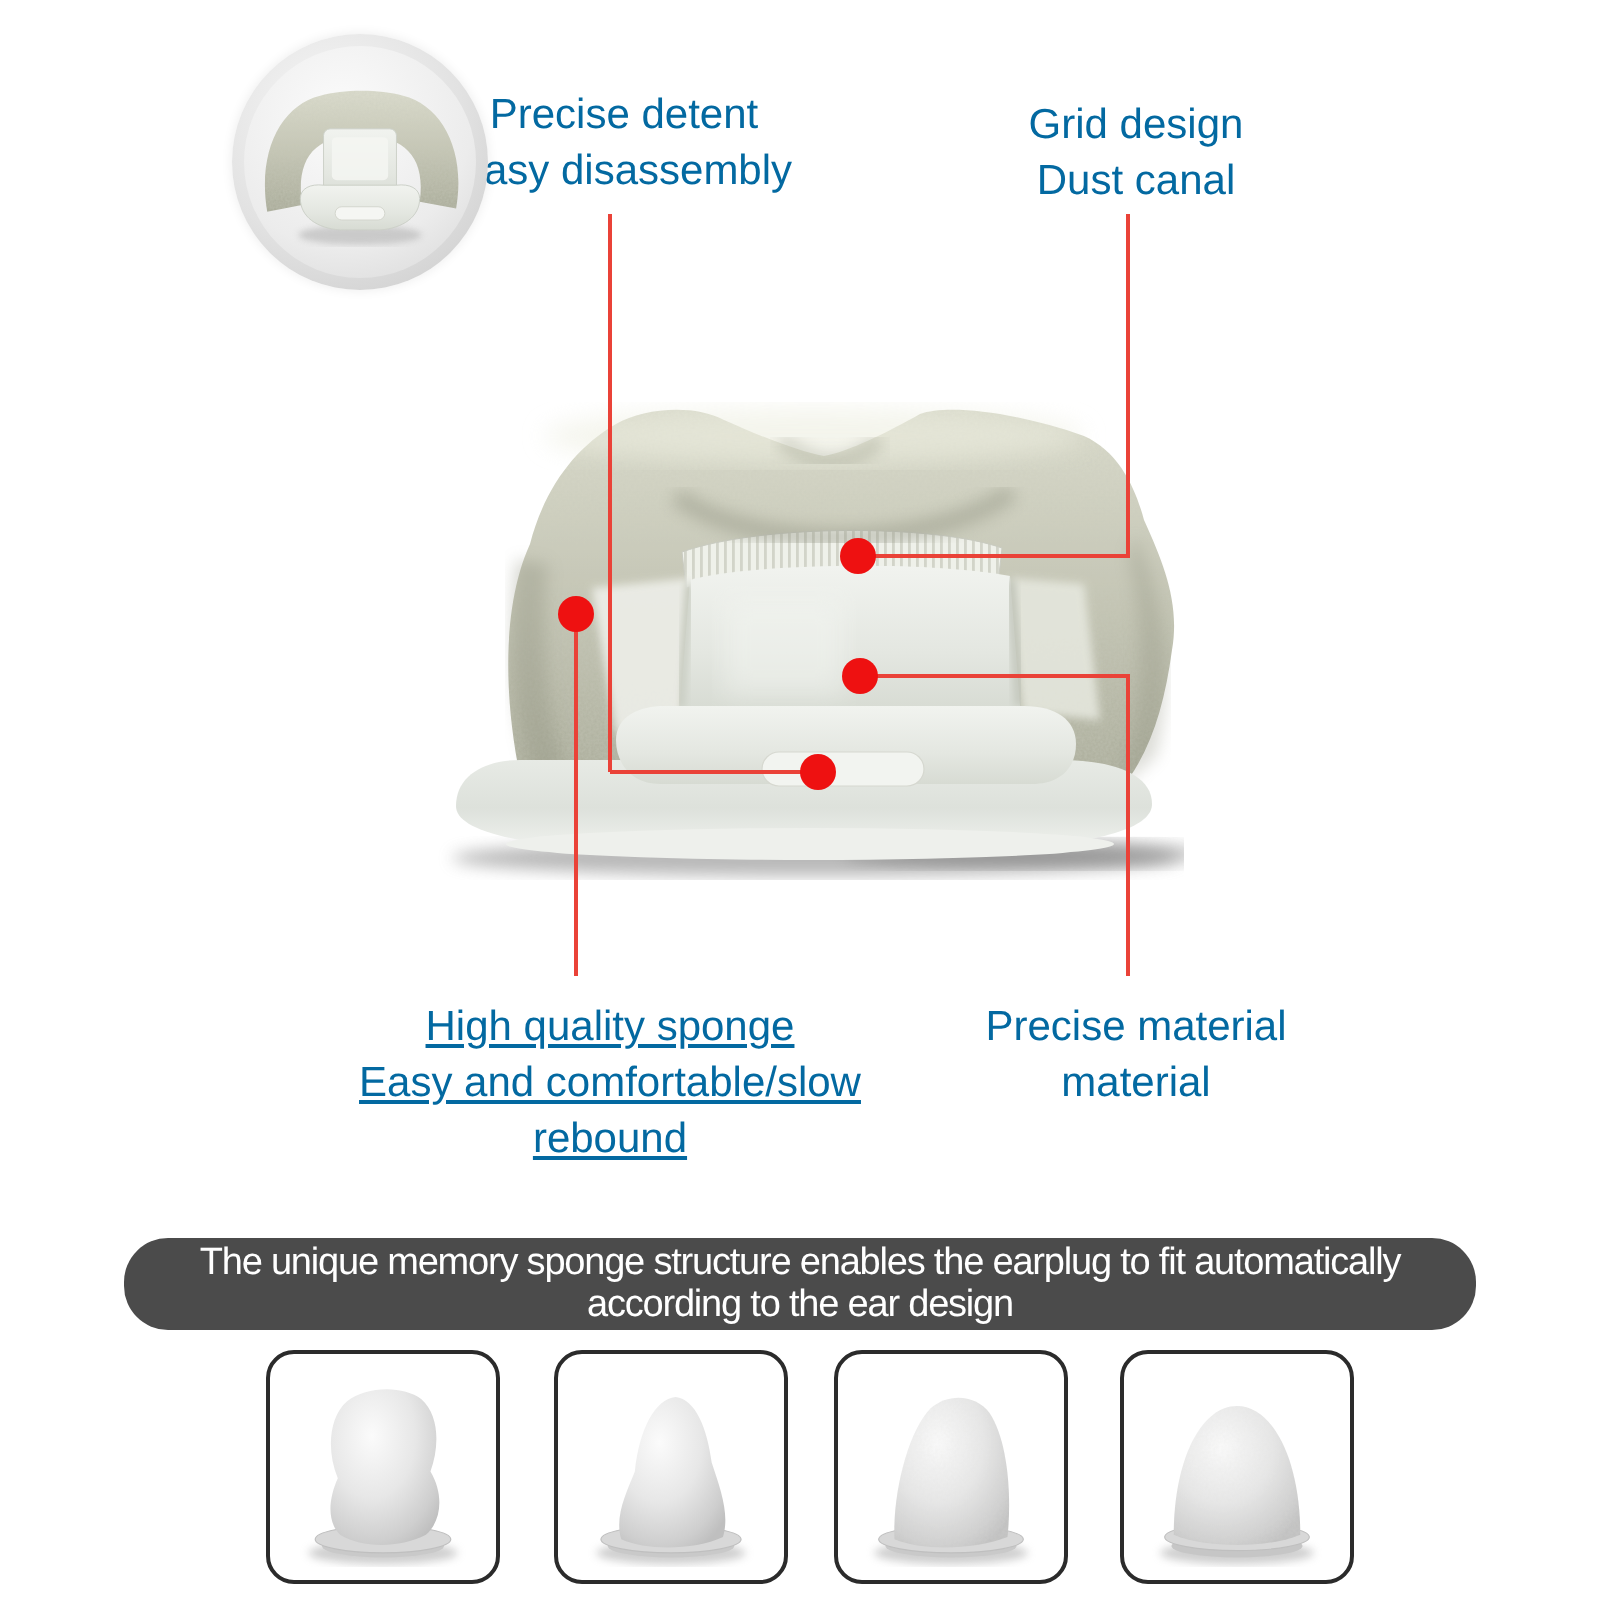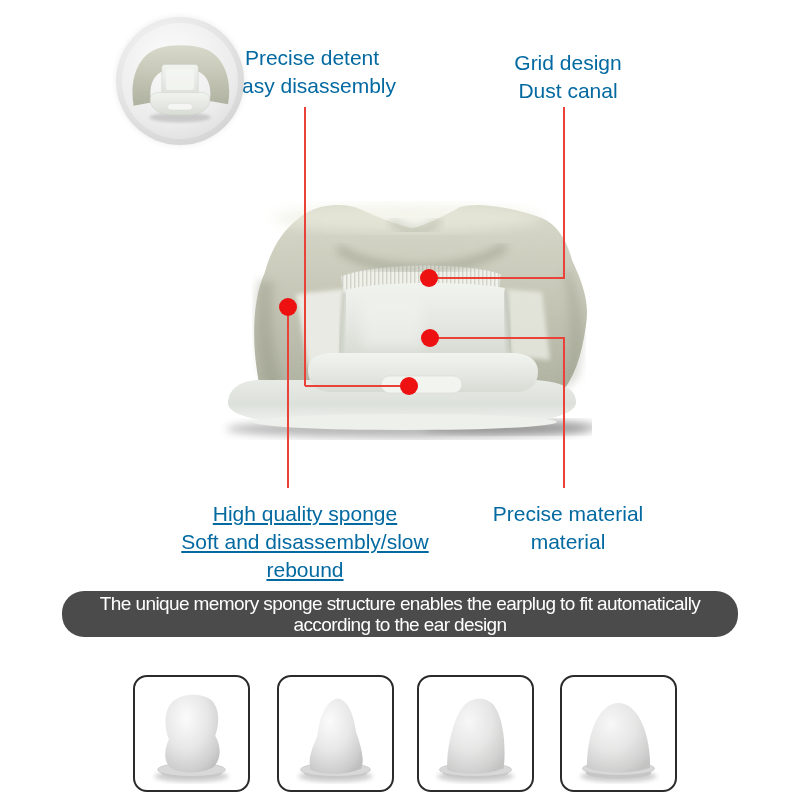--- a/index.html
+++ b/index.html
@@ -27,21 +27,21 @@
   .inset-photo{
     position:absolute;inset:6px;border-radius:50%;overflow:hidden;
     background:radial-gradient(circle at 42% 30%,#fbfbfb,#ececec 62%,#d6d6d6 100%);
   }
   .inset-photo svg{display:block;width:100%;height:100%;}
   
   .product{position:absolute;left:212px;top:190px;width:380px;height:268px;z-index:10;}
   .product svg{display:block;width:100%;height:100%;}
   
   .banner{
-    position:absolute;left:62px;top:591px;width:676px;height:46px;border-radius:22px;
+    position:absolute;left:62px;top:619px;width:676px;height:46px;border-radius:22px;
     background:var(--banner-bg,#4b4b4b);color:var(--banner-text,#ffffff);
     display:flex;flex-direction:column;justify-content:center;align-items:center;
     font-size:19px;line-height:21.5px;letter-spacing:-0.6px;text-align:right;z-index:20;
   }
   .banner .bline{white-space:nowrap;}
   
   .thumb{
     position:absolute;top:675px;width:117px;height:117px;box-sizing:border-box;
     border:2px solid var(--thumb-border,#2b2b2b);border-radius:14px;background:#fff;z-index:5;
   }
@@ -122,21 +122,21 @@
     <div>Precise detent</div>
     <div>Easy disassembly</div>
   </div>
   <div class="label label-tr">
     <div>Grid design</div>
     <div>Dust canal</div>
   </div>
 
   <div class="label label-bl">
     <div>High quality sponge</div>
-    <div>Soft and disassembly/slow rebound</div>
+    <div>Easy and comfortable/slow rebound</div>
   </div>
   <div class="label label-br">
     <div>Precise material</div>
     <div>material</div>
   </div>
 
   <div class="product" aria-label="memory-foam-eartip-cross-section">
     <svg viewBox="0 0 380 268">
 
       <g>

